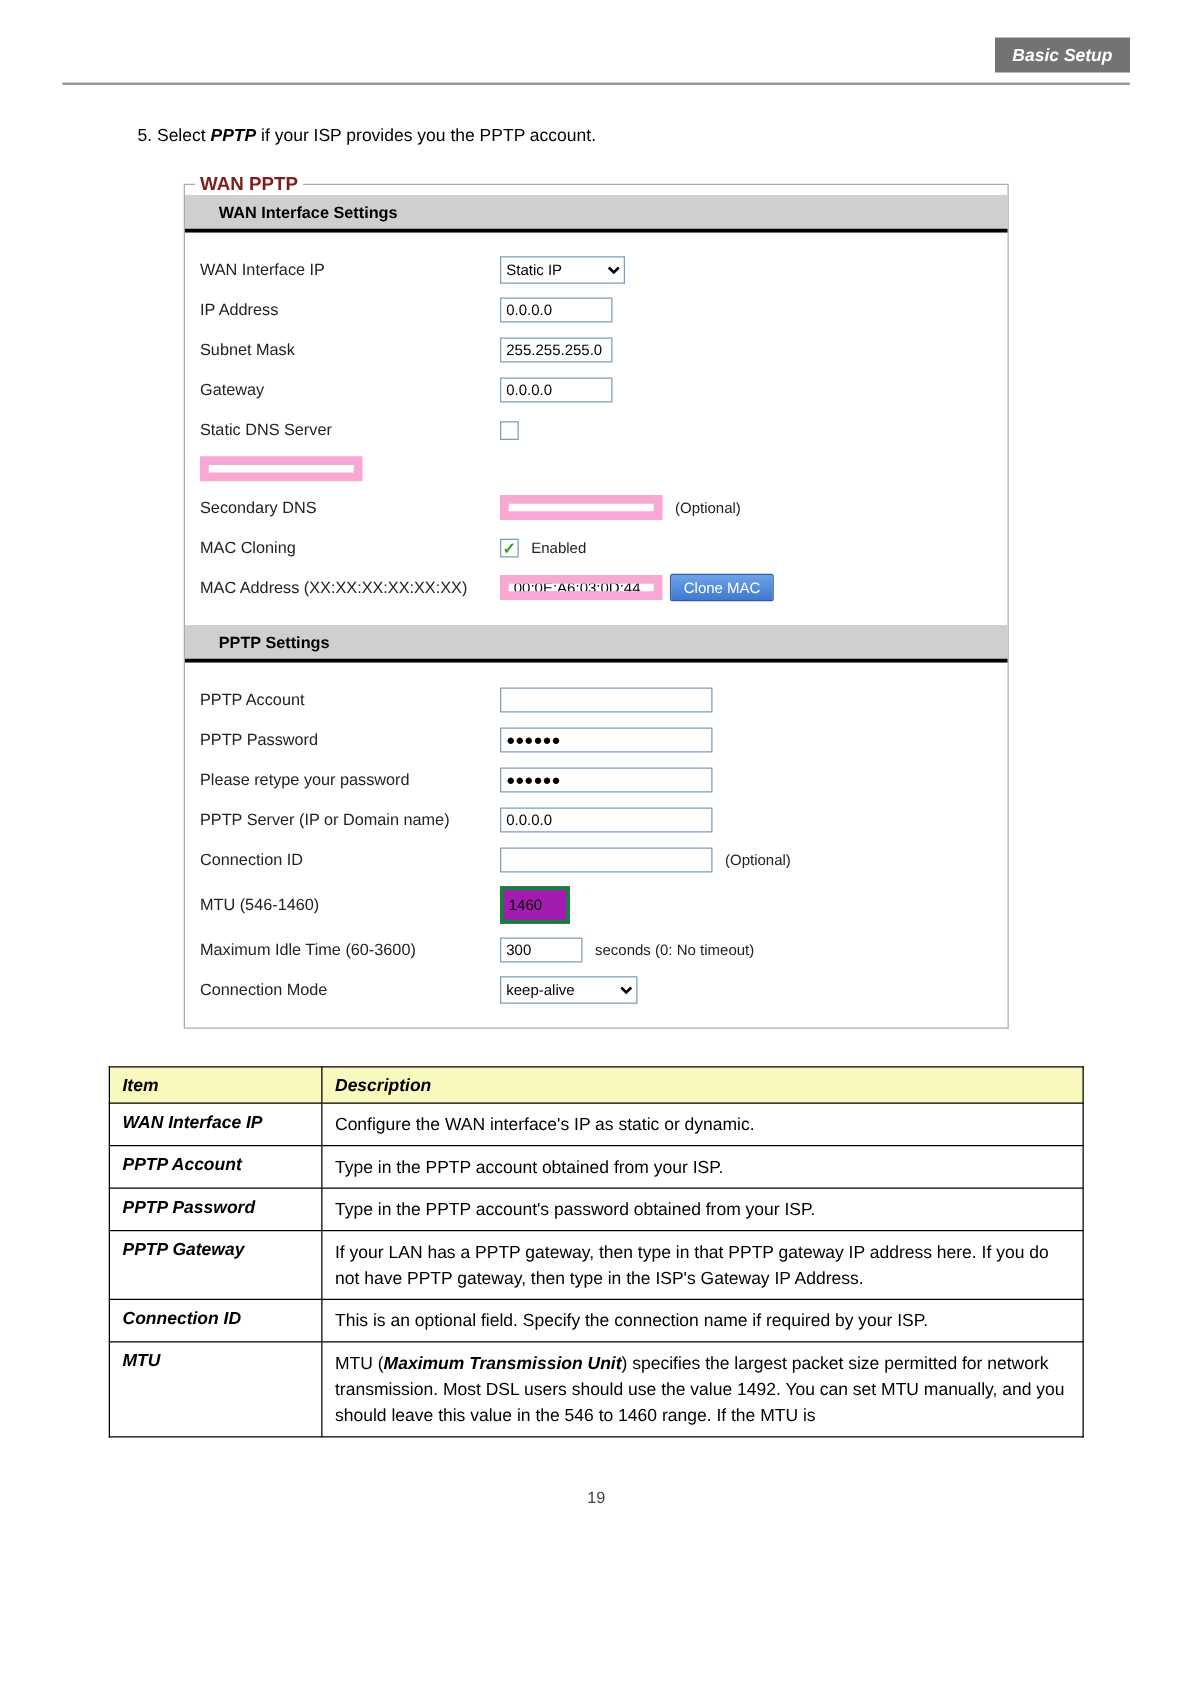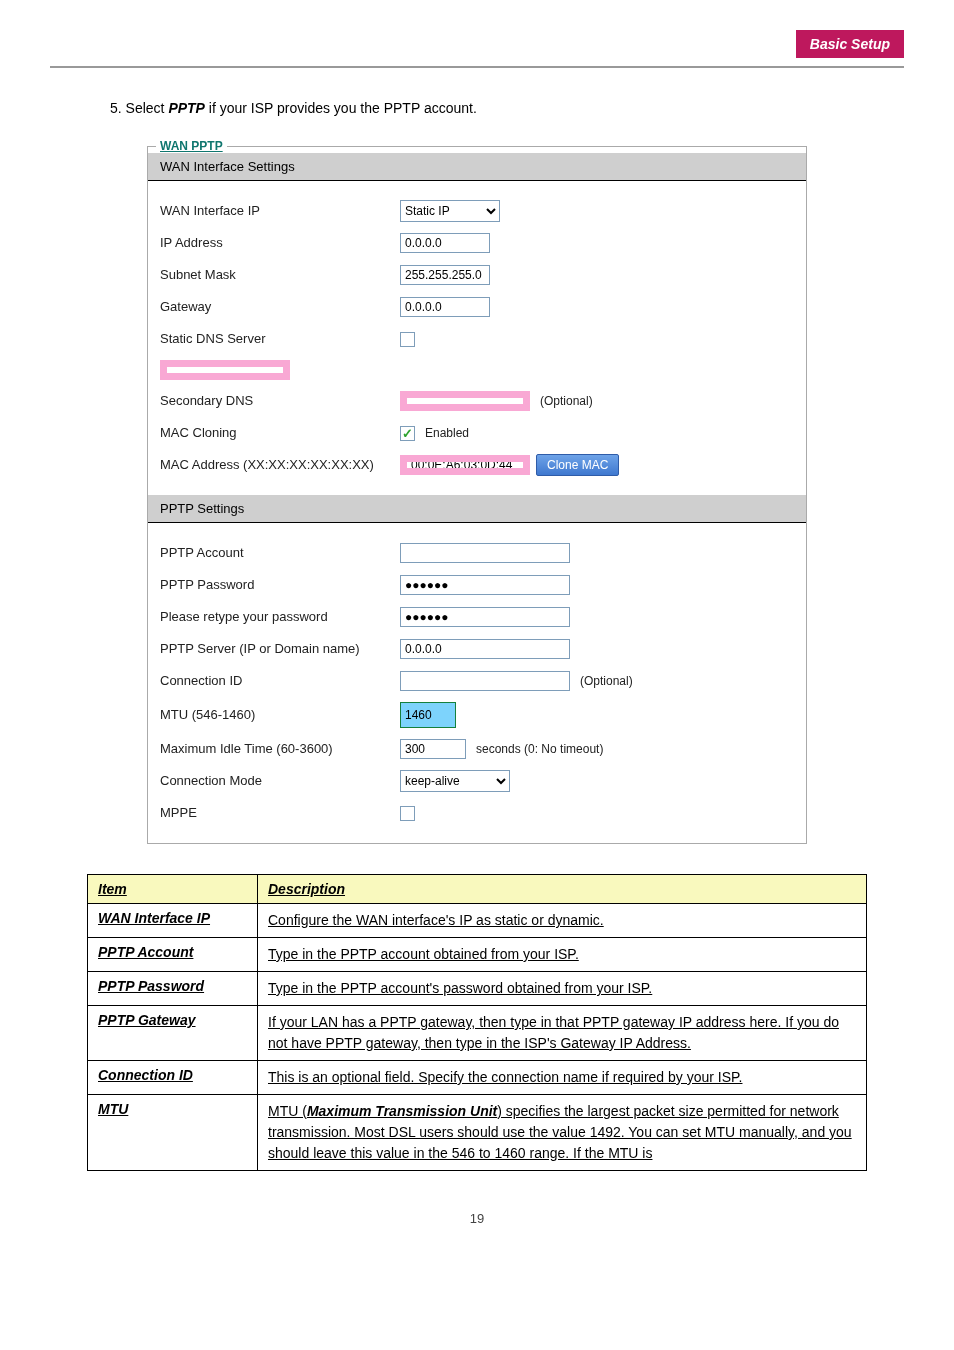--- a/index.html
+++ b/index.html
@@ -15,21 +15,21 @@
   .page {
     padding: 30px 50px;
   }
   .top-bar {
     height: 30px;
     position: relative;
     margin-bottom: 6px;
   }
   .top-bar .title-label {
     float: right;
-    background: #be185d;
+    background: #737373;
     color: #fff;
     font-size: 14px;
     padding: 6px 14px;
     font-style: italic;
     font-weight: bold;
   }
   .hr {
     border: none;
     border-top: 2px solid #999;
     margin: 0 0 30px 0;
@@ -44,33 +44,32 @@
   .panel-wrap {
     width: 660px;
     margin: 0 auto 30px auto;
   }
   fieldset.panel {
     border: 1px solid #aaa;
     padding: 0;
     margin: 0;
   }
   fieldset.panel > legend {
-    color: #0f766e;
-    font-weight: bold;
-    font-size: 12px;
+    color: #7f1d1d;
+    font-weight: bold;
+    font-size: 15px;
     padding: 0 4px;
     margin-left: 8px;
-    text-decoration: underline;
   }
   .section-header {
     background: #cfcfcf;
-    font-weight: normal;
-    font-size: 13px;
-    padding: 6px 12px;
-    border-bottom: 1px solid #000000;
+    font-weight: bold;
+    font-size: 13px;
+    padding: 6px 27px;
+    border-bottom: 3px solid #000000;
   }
   .form-area {
     padding: 14px 0 14px 0;
   }
   .row {
     display: flex;
     align-items: center;
     padding: 5px 12px;
     line-height: 22px;
   }
@@ -122,23 +121,23 @@
     height: 20px;
     font-size: 12px;
     border: 1px solid #7e9db9;
     padding: 0 4px;
     background: #fff;
   }
   input.text-sm2 {
     width: 56px;
     height: 20px;
     font-size: 12px;
-    border: 1px solid #15803d;
+    border: 3px solid #15803d;
     padding: 12px 4px;
-    background: #7dd3fc;
+    background: #a21caf;
   }
   .checkbox {
     width: 15px;
     height: 15px;
     border: 1px solid #7e9db9;
     display: inline-flex;
     align-items: center;
     justify-content: center;
     background: #fff;
   }
@@ -163,21 +162,20 @@
     color: #222;
     margin-left: 4px;
   }
 
   
   .desc-table {
     border-collapse: collapse;
     width: 780px;
     margin: 0 auto;
     font-size: 14px;
-    text-decoration: underline;
   }
   .desc-table th, .desc-table td {
     border: 1px solid #000;
     padding: 6px 10px;
     text-align: left;
     vertical-align: top;
   }
   .desc-table thead th {
     background: #f9f9be;
     font-weight: bold;
@@ -343,26 +341,20 @@
 
         <div class="row">
           <span class="lbl">Connection Mode</span>
           <span class="ctrl">
             <select class="native wide">
               <option>keep-alive</option>
             </select>
           </span>
         </div>
 
-        <div class="row">
-          <span class="lbl">MPPE</span>
-          <span class="ctrl">
-              <span class="checkbox"></span>
-            </span>
-        </div>
 
       </div>
     </fieldset>
   </div>
 
   <table class="desc-table">
     <thead>
       <tr>
         <th>Item</th>
         <th>Description</th>

